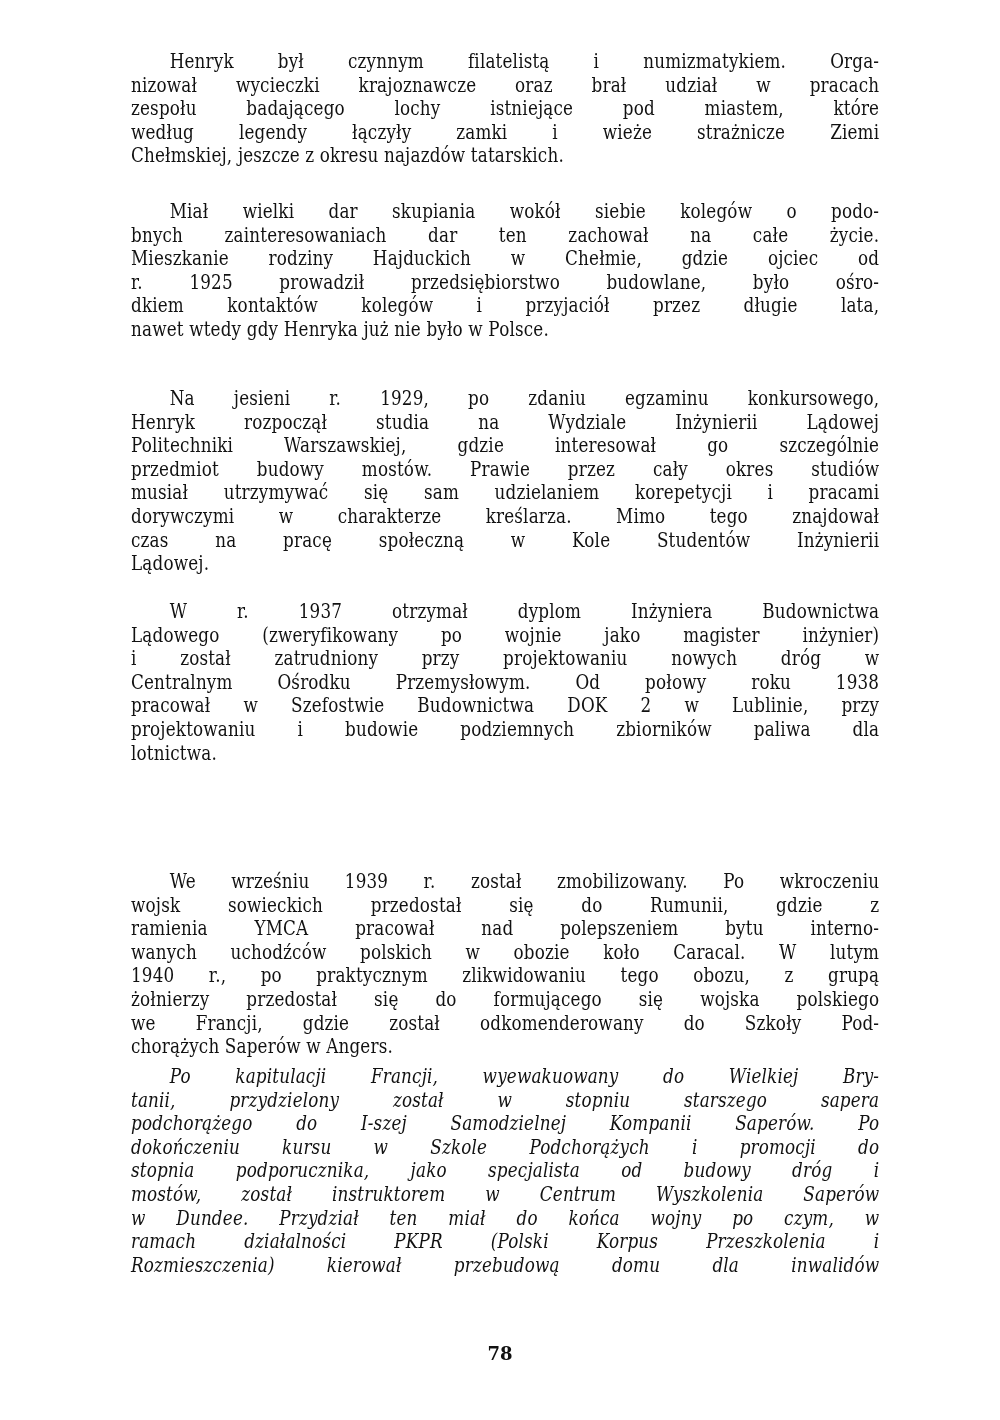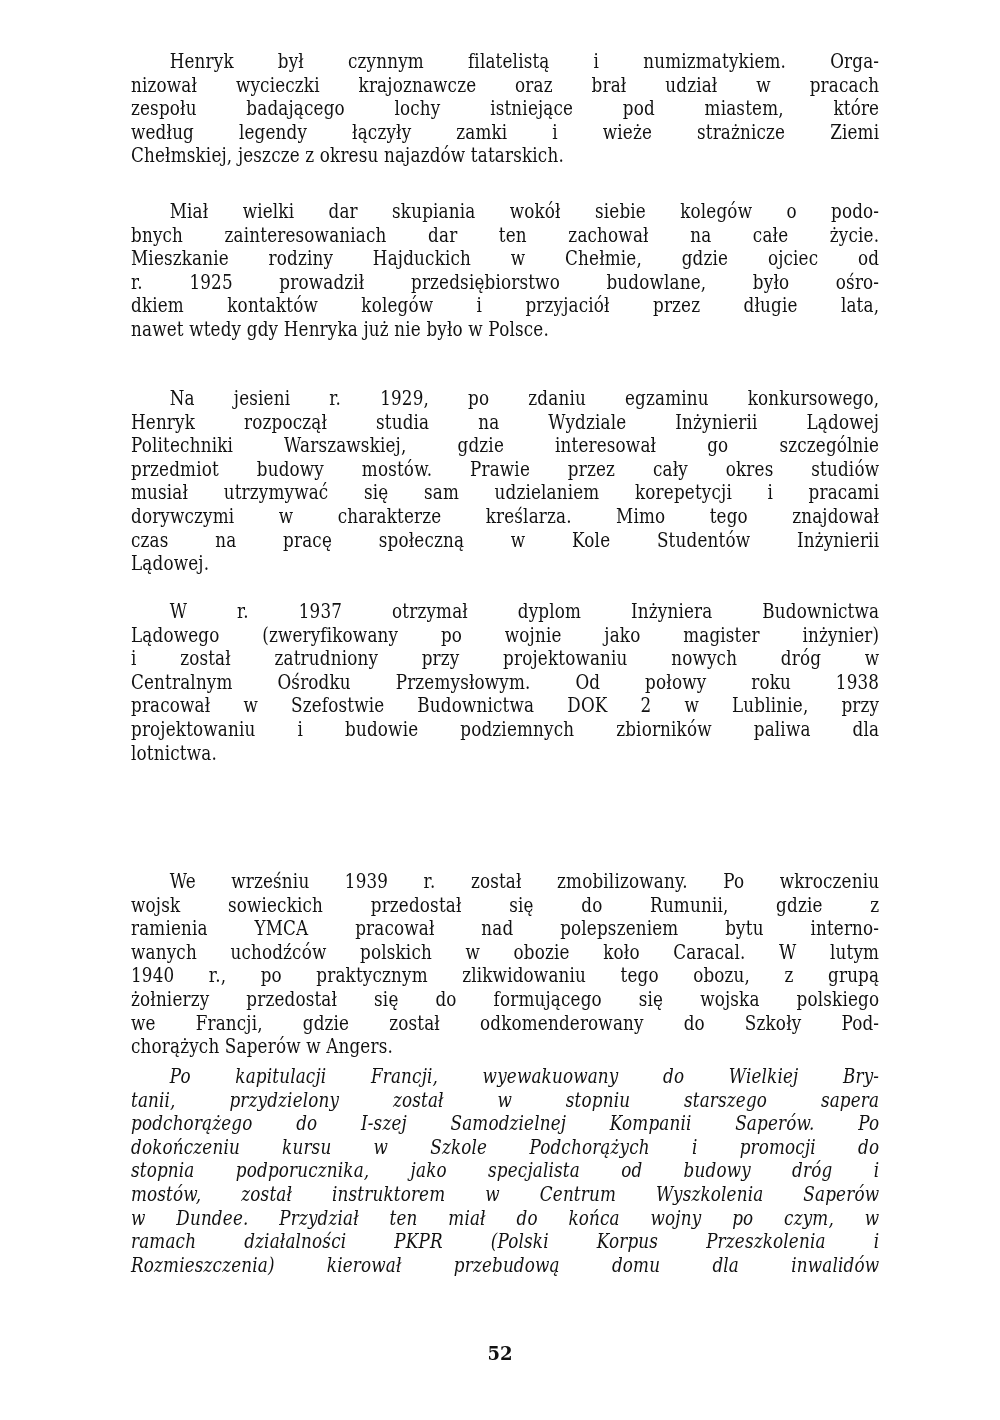--- a/index.html
+++ b/index.html
@@ -119,13 +119,13 @@
     <span class="line">dokończeniu kursu w Szkole Podchorążych i promocji do</span>
     <span class="line">stopnia podporucznika, jako specjalista od budowy dróg i</span>
     <span class="line">mostów, został instruktorem w Centrum Wyszkolenia Saperów</span>
     <span class="line">w Dundee. Przydział ten miał do końca wojny po czym, w</span>
     <span class="line">ramach działalności PKPR (Polski Korpus Przeszkolenia i</span>
     <span class="line">Rozmieszczenia) kierował przebudową domu dla inwalidów</span>
   </div>
 
 </div>
 
-<div class="page-number">52</div>
+<div class="page-number">78</div>
 
 </body></html>

